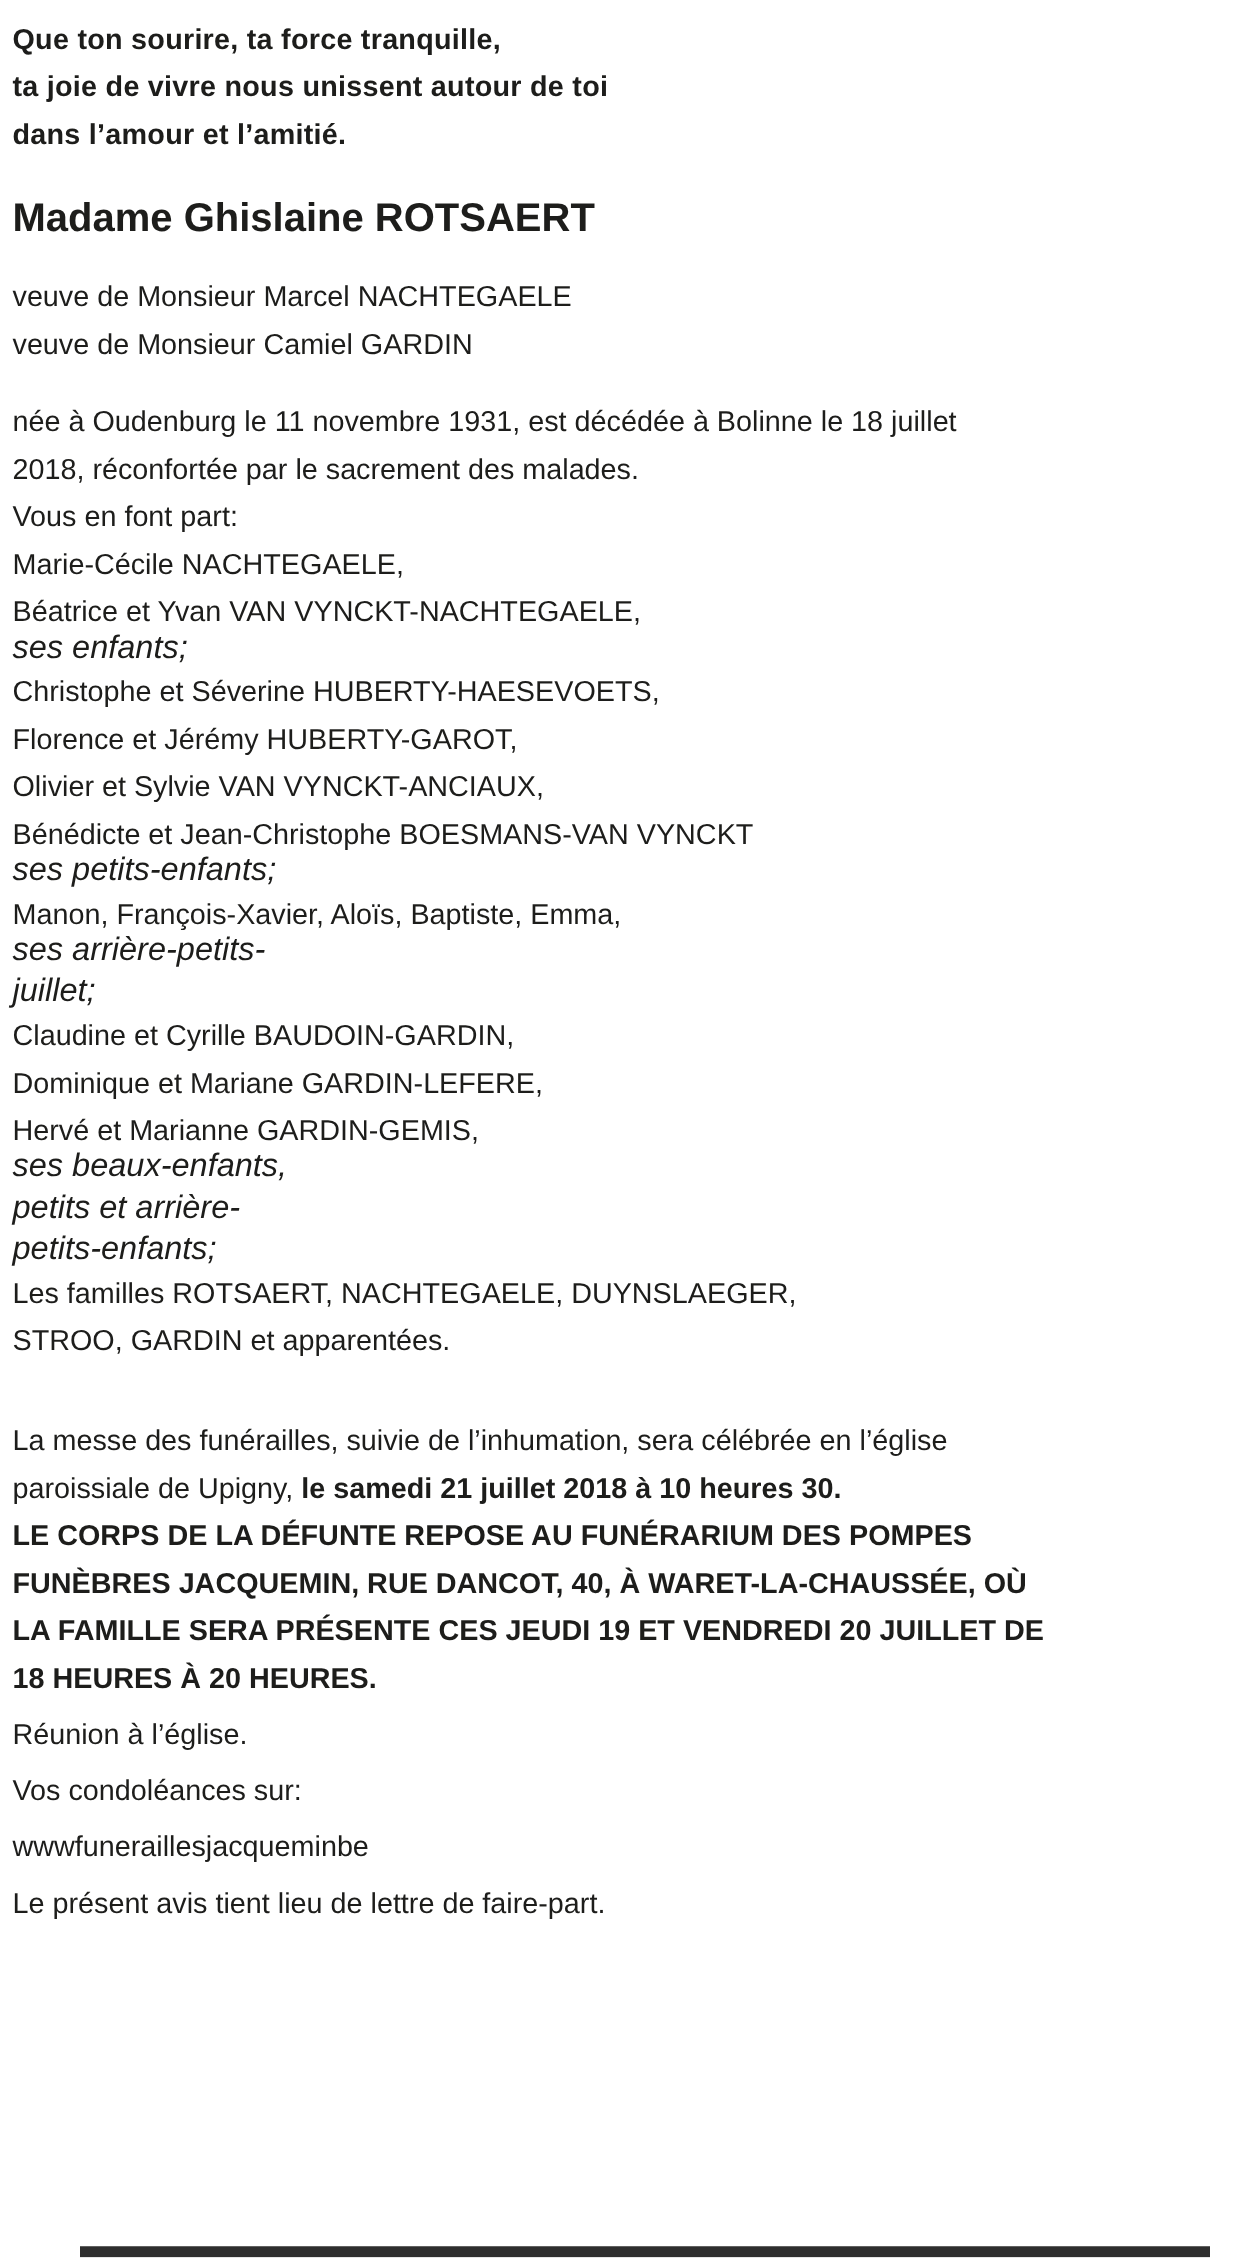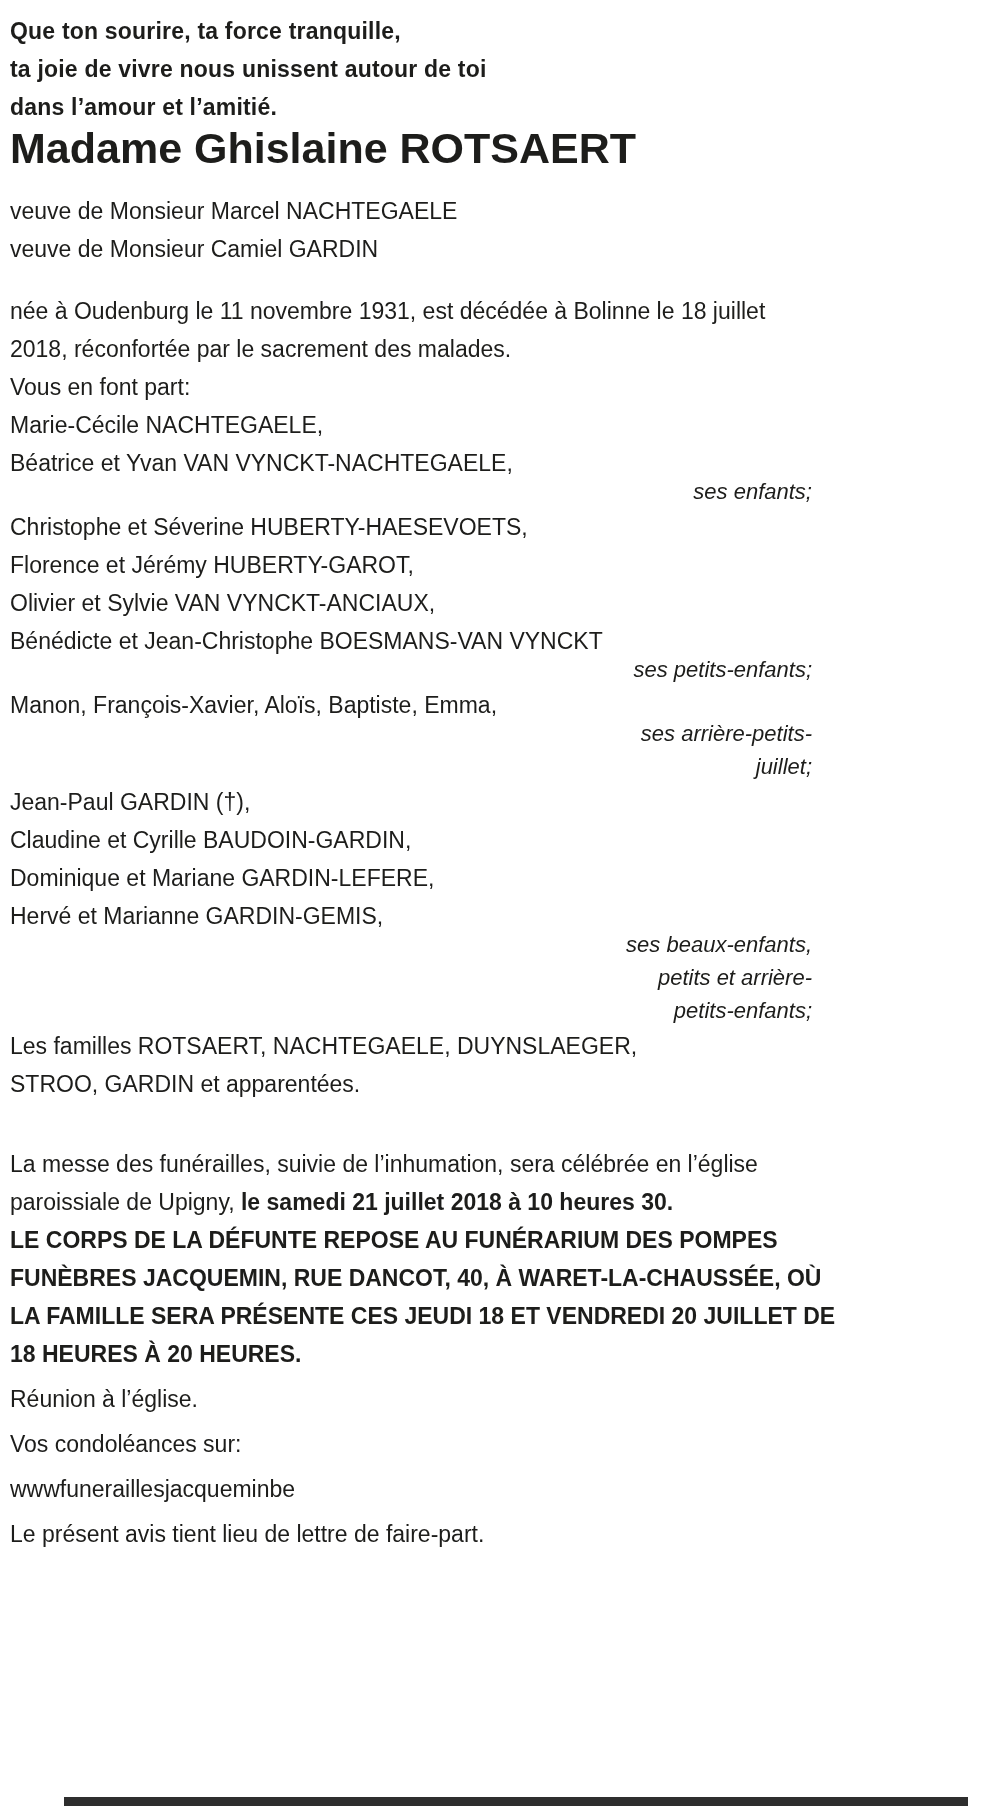--- a/index.html
+++ b/index.html
@@ -12,32 +12,33 @@
     background: #ffffff;
     color: #1d1d1b;
     font-family: "Liberation Sans", "DejaVu Sans", sans-serif;
     font-size: 23px;
     line-height: 38px;
     padding: 12px 30px 0 10px;
   }
   .line { white-space: nowrap; }
   .quote-line { font-weight: 700; letter-spacing: 0.2px; }
   .title {
-    font-size: 43px;
+    font-size: 32px;
     font-weight: 700;
     line-height: 44px;
+    margin-top: 26px;
     white-space: nowrap;
   }
   .widow-block { margin-top: 22px; }
   .life-block { margin-top: 24px; }
   .relation {
-    font-size: 22px;
+    font-size: 26px;
     font-style: italic;
     line-height: 33px;
-    text-align: right;
+    text-align: left;
     margin: -7px 126px 0 auto;
   }
   .relation .line { white-space: nowrap; }
   .bold { font-weight: 700; }
   .mass-block { margin-top: 42px; }
   .repose-block { font-weight: 700; }
   .solo { margin-top: 7px; }
   .bottom-bar {
     position: absolute;
     left: 64px;
@@ -94,21 +95,20 @@
 
     <div class="family-group">
       <div class="line">Manon, François-Xavier, Aloïs, Baptiste, Emma,</div>
       <div class="relation">
         <div class="line">ses arrière-petits-</div>
         <div class="line">juillet;</div>
       </div>
     </div>
 
     <div class="family-group">
-      <div class="line">Jean-Paul GARDIN (†),</div>
       <div class="line">Claudine et Cyrille BAUDOIN-GARDIN,</div>
       <div class="line">Dominique et Mariane GARDIN-LEFERE,</div>
       <div class="line">Hervé et Marianne GARDIN-GEMIS,</div>
       <div class="relation">
         <div class="line">ses beaux-enfants,</div>
         <div class="line">petits et arrière-</div>
         <div class="line">petits-enfants;</div>
       </div>
     </div>
 
@@ -120,21 +120,21 @@
   </div>
 
   <div class="mass-block">
     <div class="line">La messe des funérailles, suivie de l’inhumation, sera célébrée en l’église</div>
     <div class="line"><span>paroissiale de Upigny, </span><span class="bold">le samedi 21 juillet 2018 à 10 heures 30.</span></div>
   </div>
 
   <div class="repose-block">
     <div class="line">LE CORPS DE LA DÉFUNTE REPOSE AU FUNÉRARIUM DES POMPES</div>
     <div class="line">FUNÈBRES JACQUEMIN, RUE DANCOT, 40, À WARET-LA-CHAUSSÉE, OÙ</div>
-    <div class="line">LA FAMILLE SERA PRÉSENTE CES JEUDI 18 ET VENDREDI 20 JUILLET DE</div>
+    <div class="line">LA FAMILLE SERA PRÉSENTE CES JEUDI 19 ET VENDREDI 20 JUILLET DE</div>
     <div class="line">18 HEURES À 20 HEURES.</div>
   </div>
 
   <div class="line solo">Réunion à l’église.</div>
   <div class="line solo">Vos condoléances sur:</div>
   <div class="line solo">wwwfuneraillesjacqueminbe</div>
   <div class="line solo">Le présent avis tient lieu de lettre de faire-part.</div>
 
   <div class="bottom-bar"></div>
 

